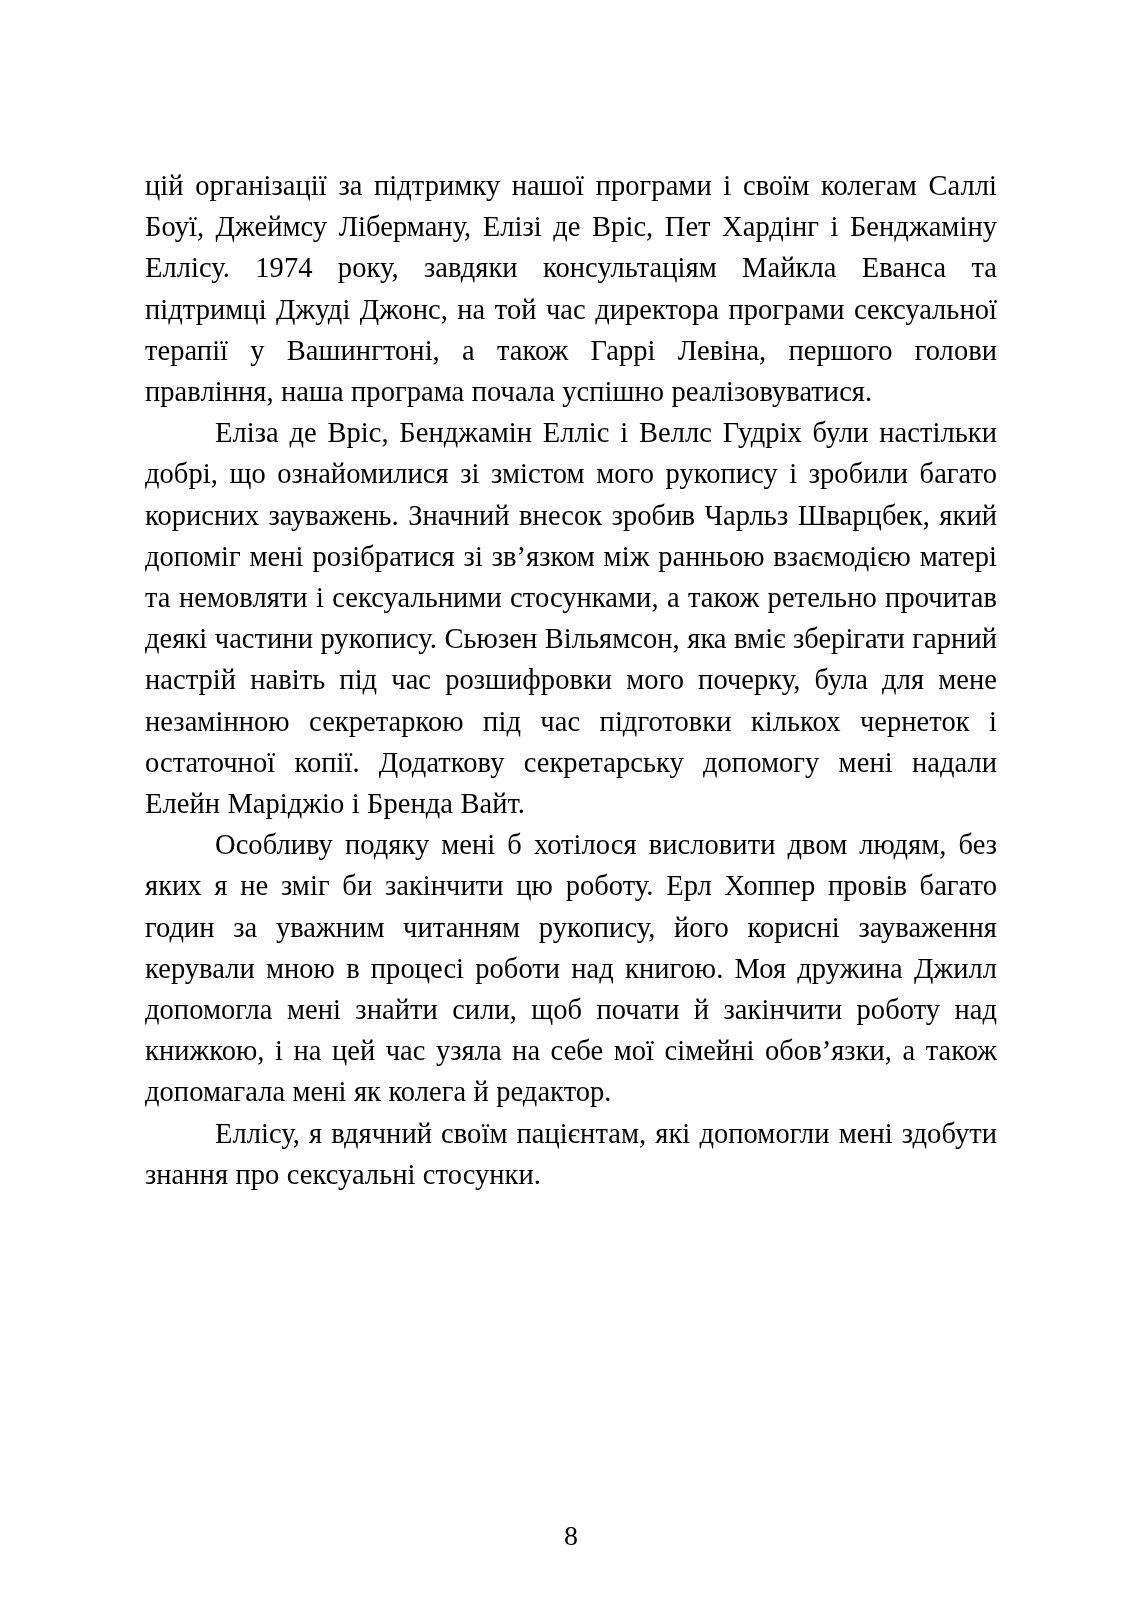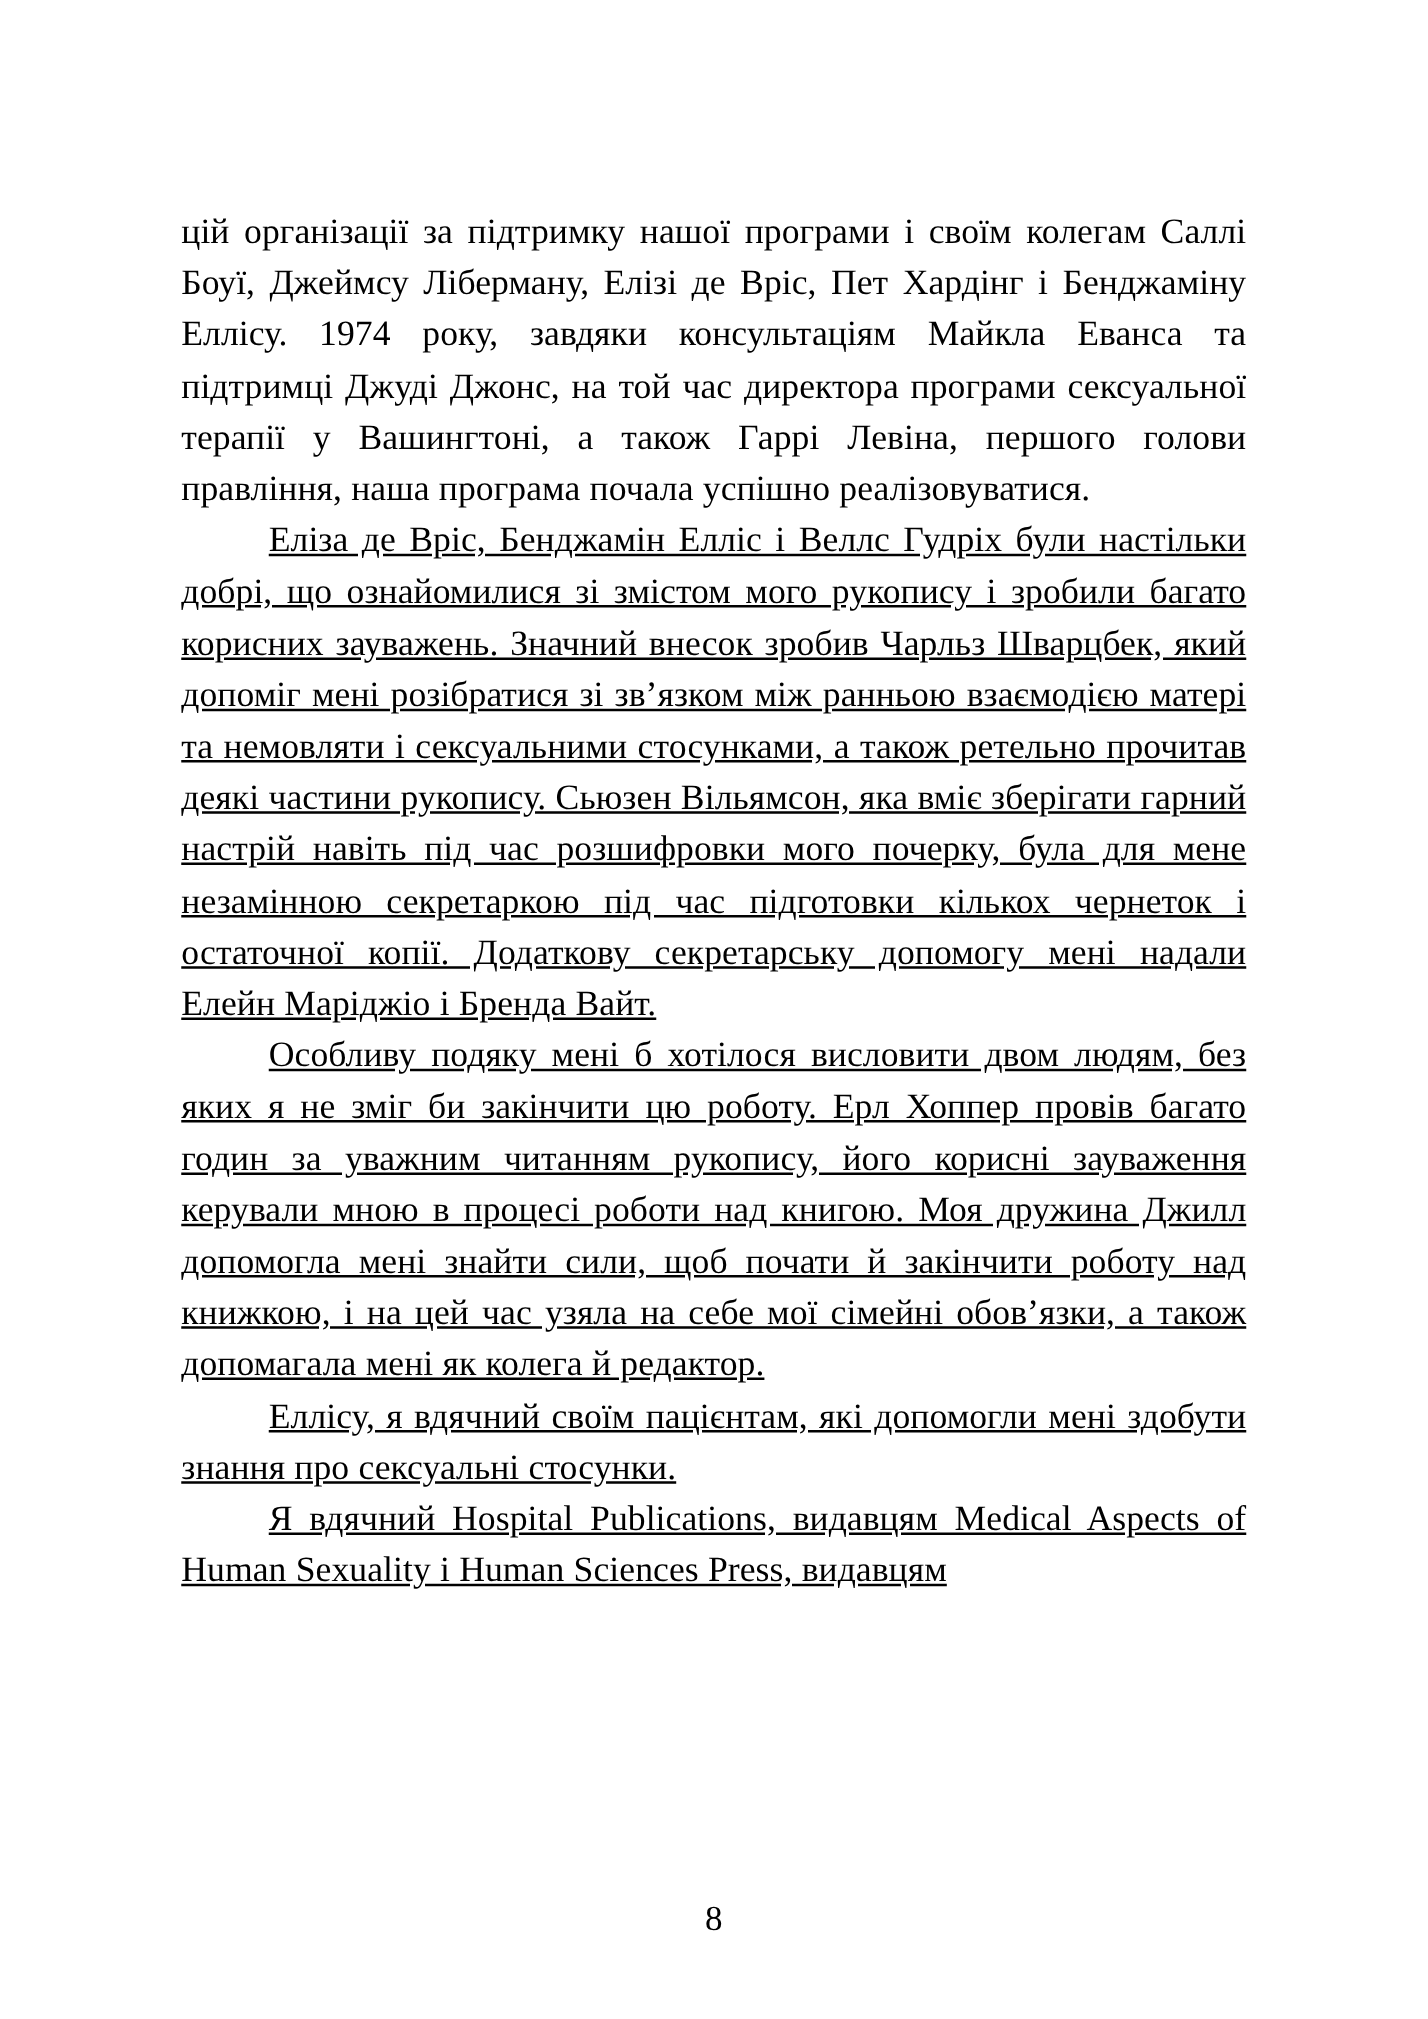--- a/index.html
+++ b/index.html
@@ -32,21 +32,20 @@
     line-height: 41.2px;
     text-align: justify;
     text-justify: inter-word;
     hyphens: manual;
     -webkit-hyphens: manual;
     letter-spacing: 0.05px;
     word-spacing: 0.2px;
   }
   .para.indent {
     text-indent: 70px;
-    text-decoration: underline;
   }
   .para.continuation {
     text-indent: 0;
   }
   .para + .para {
     margin-top: 0;
   }
   .page-number {
     position: absolute;
     left: 0;
@@ -62,18 +61,17 @@
 </head>
 <body>
 
 <div class="page">
 
   <div class="text-column">
     <p class="para continuation">цій організації за підтримку нашої програми і своїм колегам Саллі Боуї, Джеймсу Ліберману, Елізі де Вріс, Пет Хардінг і Бенджаміну Еллісу. 1974 року, завдяки консультаціям Майкла Еванса та підтримці Джуді Джонс, на той час директора програми сексуальної терапії у Вашингтоні, а також Гаррі Левіна, першого голови правління, наша програма почала успішно реалізовуватися.</p>
     <p class="para indent">Еліза де Вріс, Бенджамін Елліс і Веллс Гудріх були настільки добрі, що ознайомилися зі змістом мого рукопису і зробили багато корисних зауважень. Значний внесок зробив Чарльз Шварцбек, який допоміг мені розібратися зі зв’язком між ранньою взаємодією матері та немовляти і сексуальними стосунками, а також ретельно прочитав деякі частини рукопису. Сьюзен Вільямсон, яка вміє зберігати гарний настрій навіть під час розшифровки мого почерку, була для мене незамінною секретаркою під час підготовки кількох чернеток і остаточної копії. Додаткову секретарську допомогу мені надали Елейн Маріджіо і Бренда Вайт.</p>
     <p class="para indent">Особливу подяку мені б хотілося висловити двом людям, без яких я не зміг би закінчити цю роботу. Ерл Хоппер провів багато годин за уважним читанням рукопису, його корисні зауваження керували мною в процесі роботи над книгою. Моя дружина Джилл допомогла мені знайти сили, щоб почати й закінчити роботу над книжкою, і на цей час узяла на себе мої сімейні обов’язки, а також допомагала мені як колега й редактор.</p>
     <p class="para indent">Еллісу, я вдячний своїм пацієнтам, які допомогли мені здобути знання про сексуальні стосунки.</p>
-    <p class="para indent">Я вдячний Hospital Publications, видавцям Medical Aspects of Human Sexuality і Human Sciences Press, видавцям</p>
   </div>
 
   <div class="page-number">8</div>
 
 </div>
 
 </body></html>

